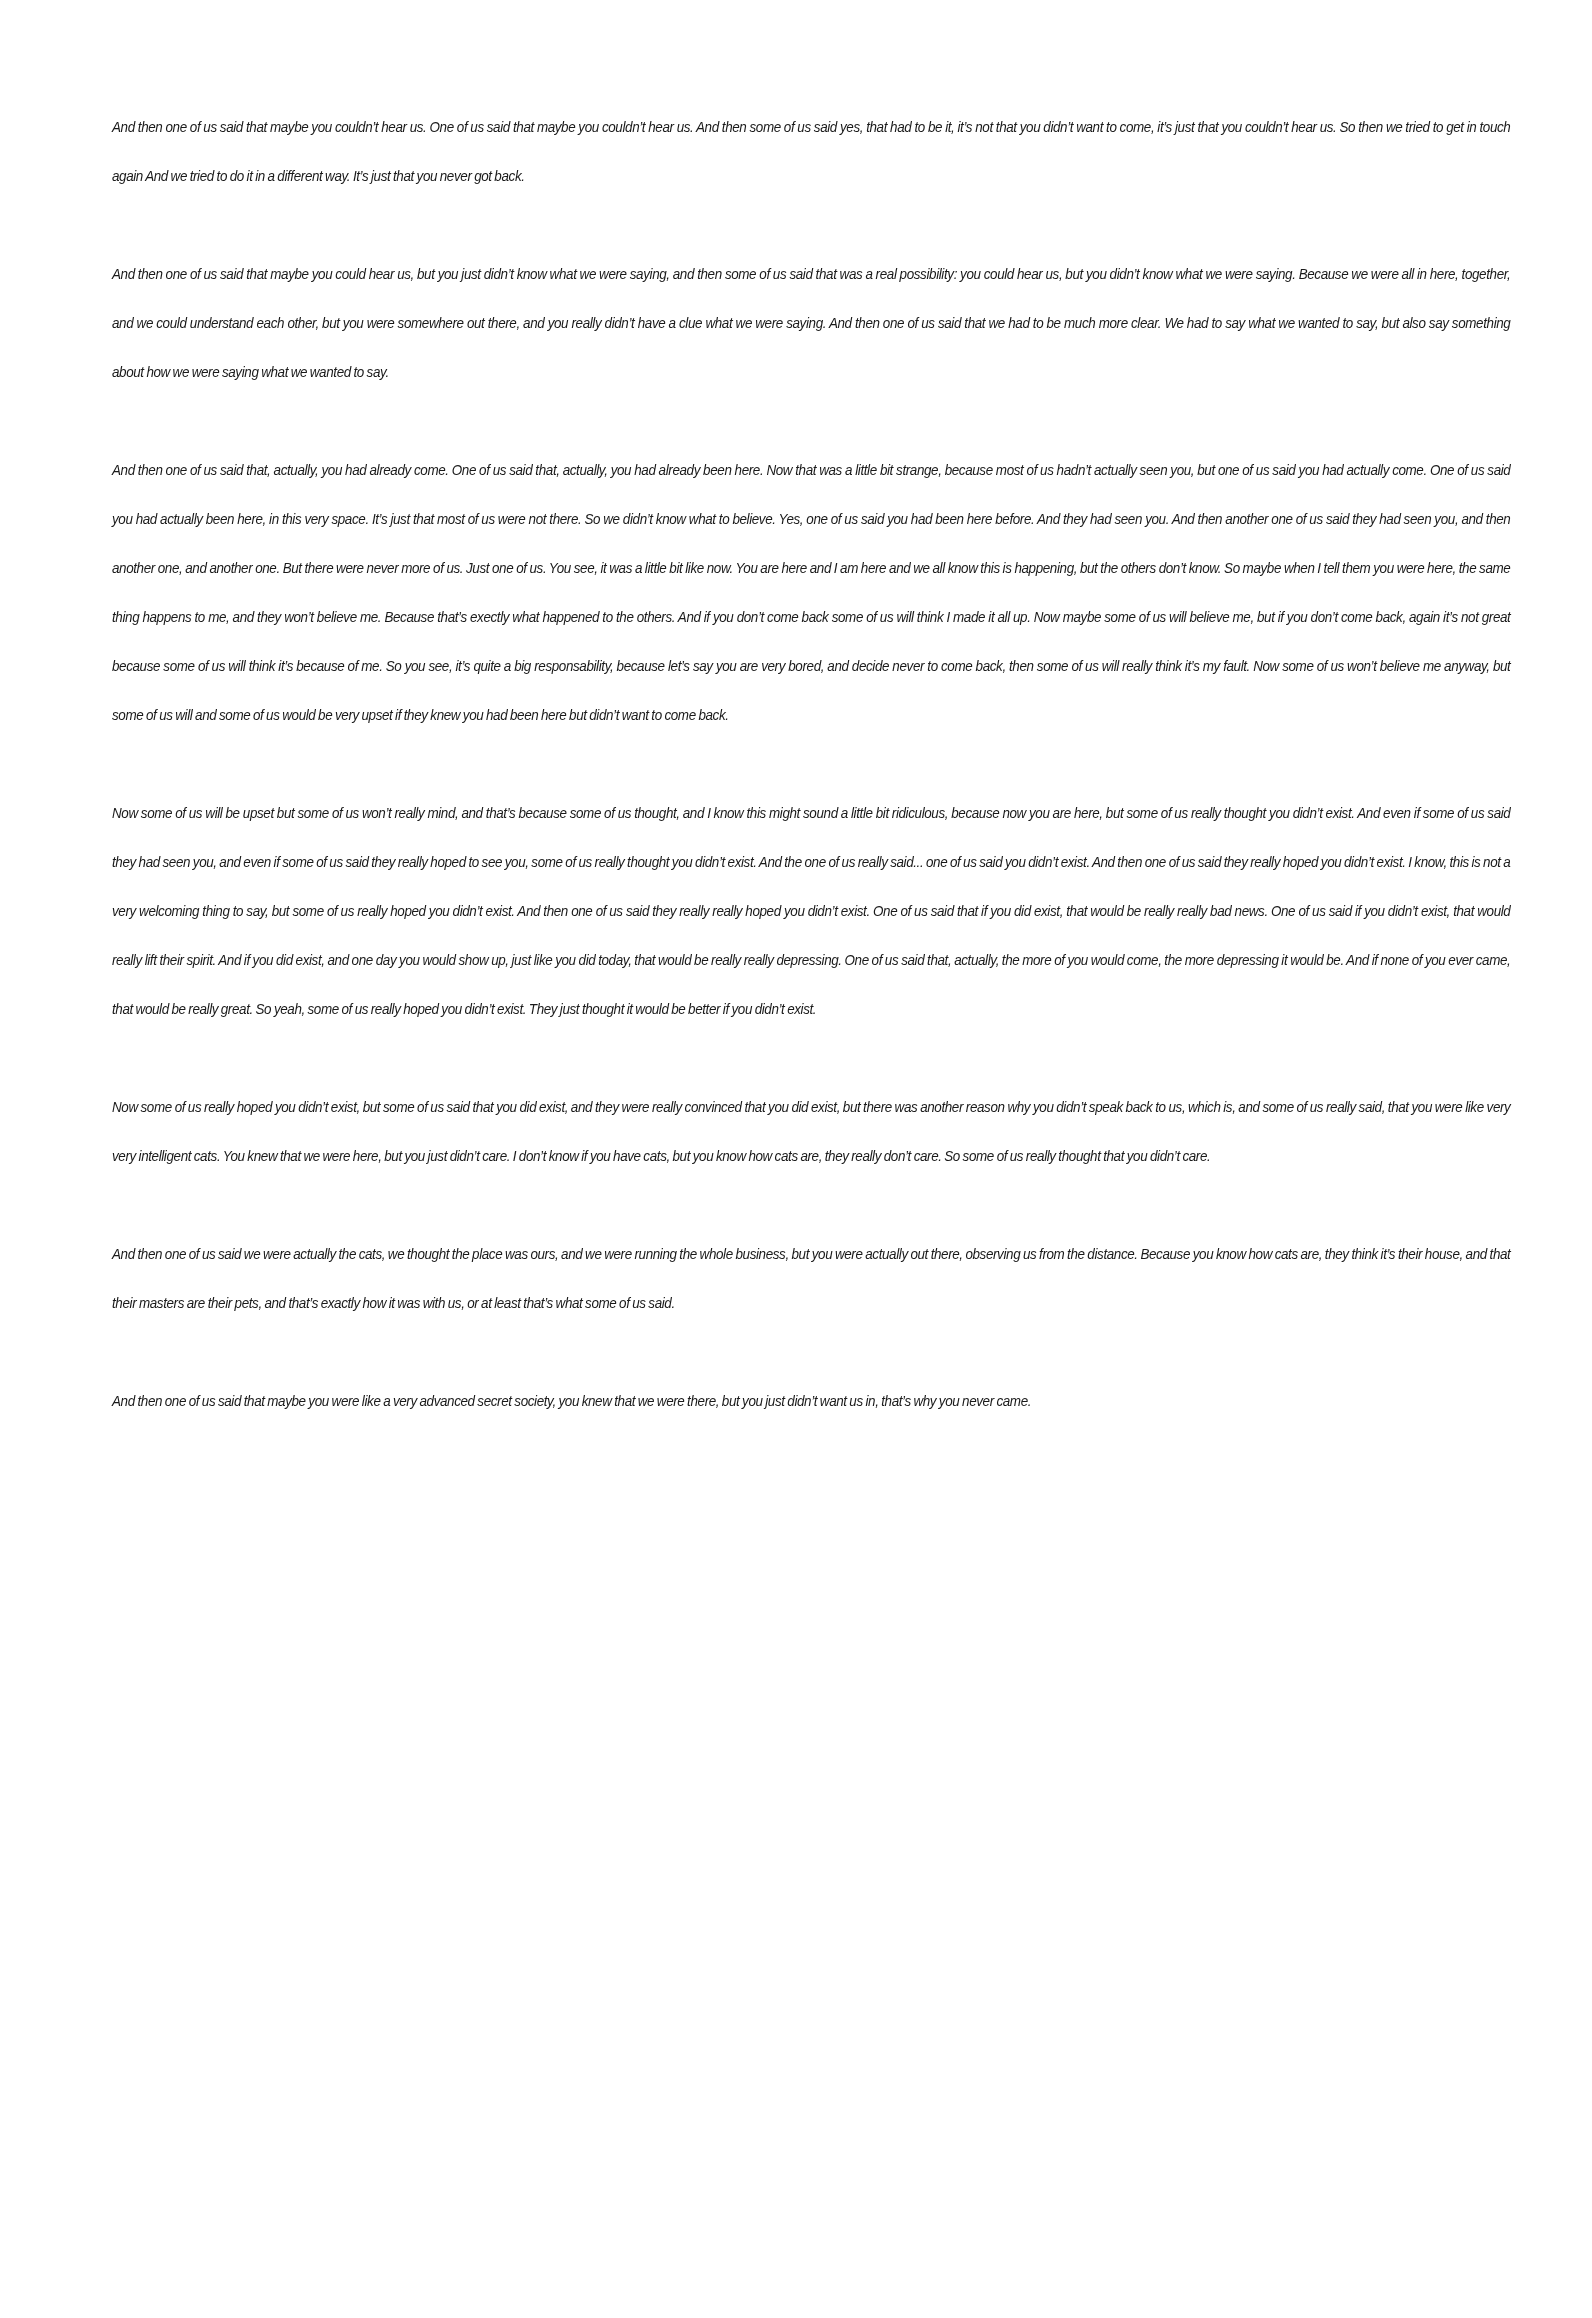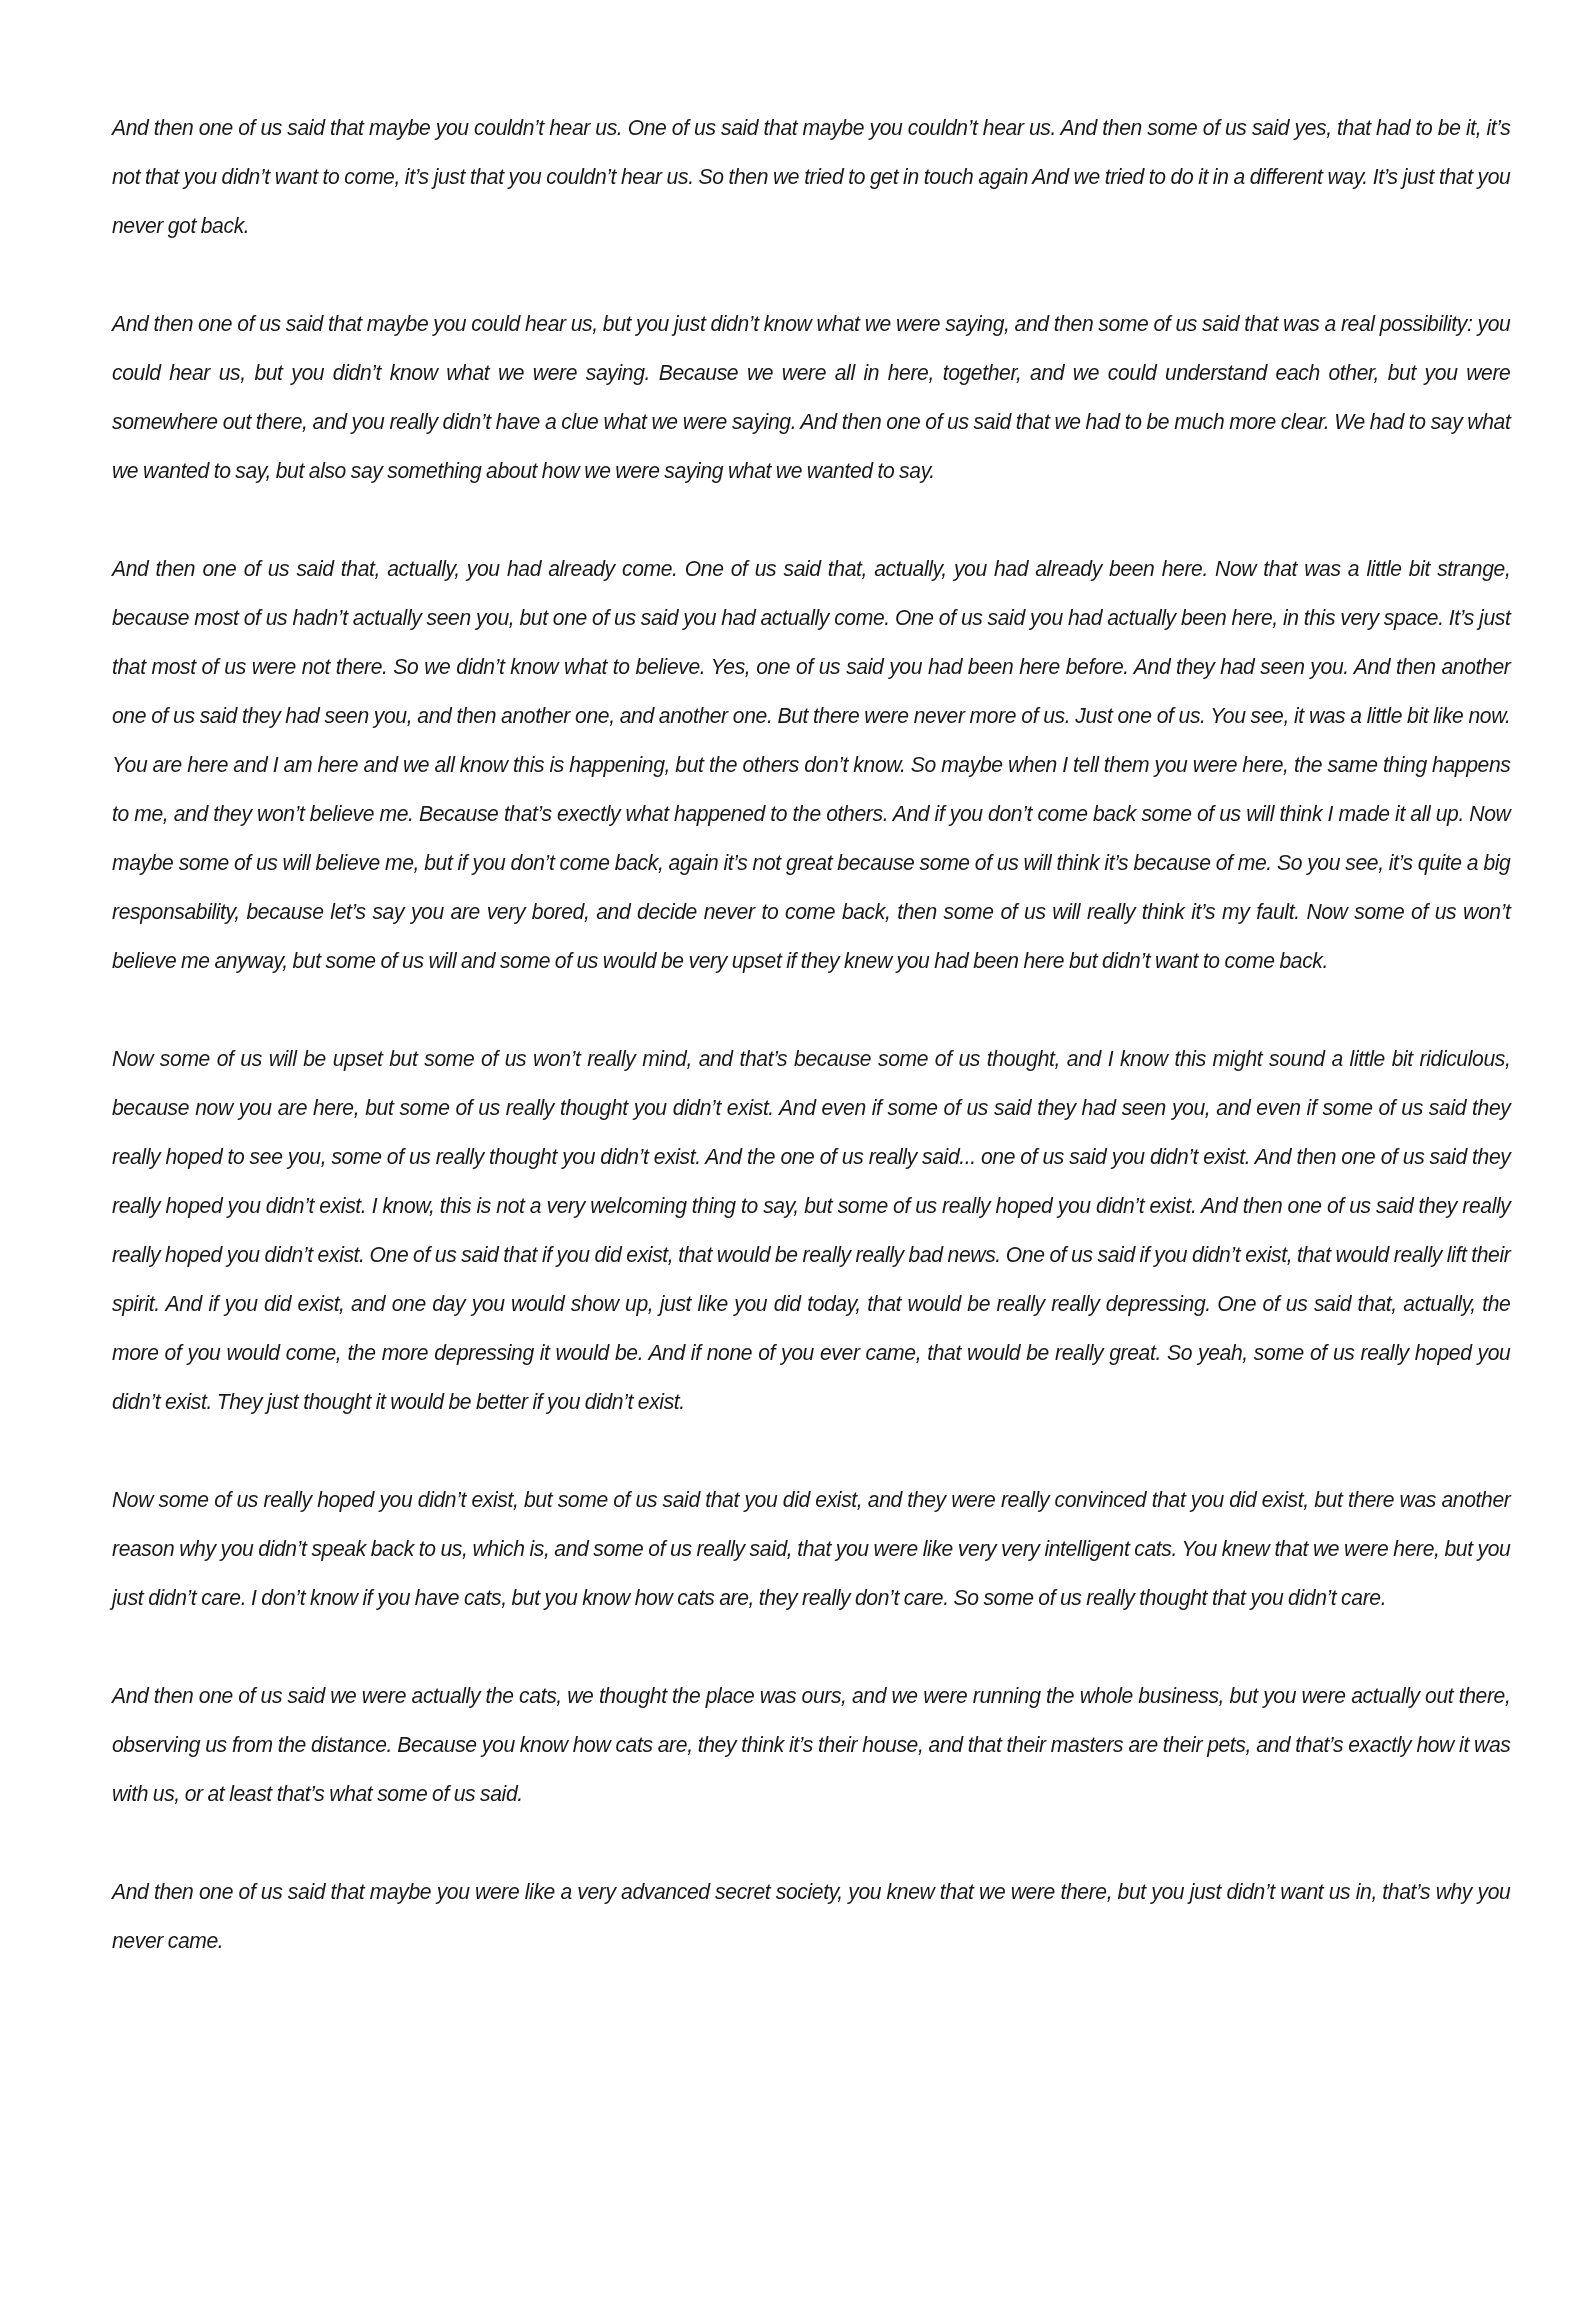--- a/index.html
+++ b/index.html
@@ -14,21 +14,21 @@
       overflow: hidden;
     }
     .page {
       position: absolute;
       left: 112px;
       top: 103px;
       width: 1398px;
       color: #1a1a1a;
       font-family: "Liberation Sans", sans-serif;
       font-style: italic;
-      font-size: 22px;
+      font-size: 14px;
       line-height: 49px;
       letter-spacing: -0.4px;
       word-spacing: -0.7px;
     }
     .para {
       margin: 0 0 49px 0;
       text-align: justify;
       text-align-last: left;
       transform: scaleX(0.96);
       transform-origin: left top;

